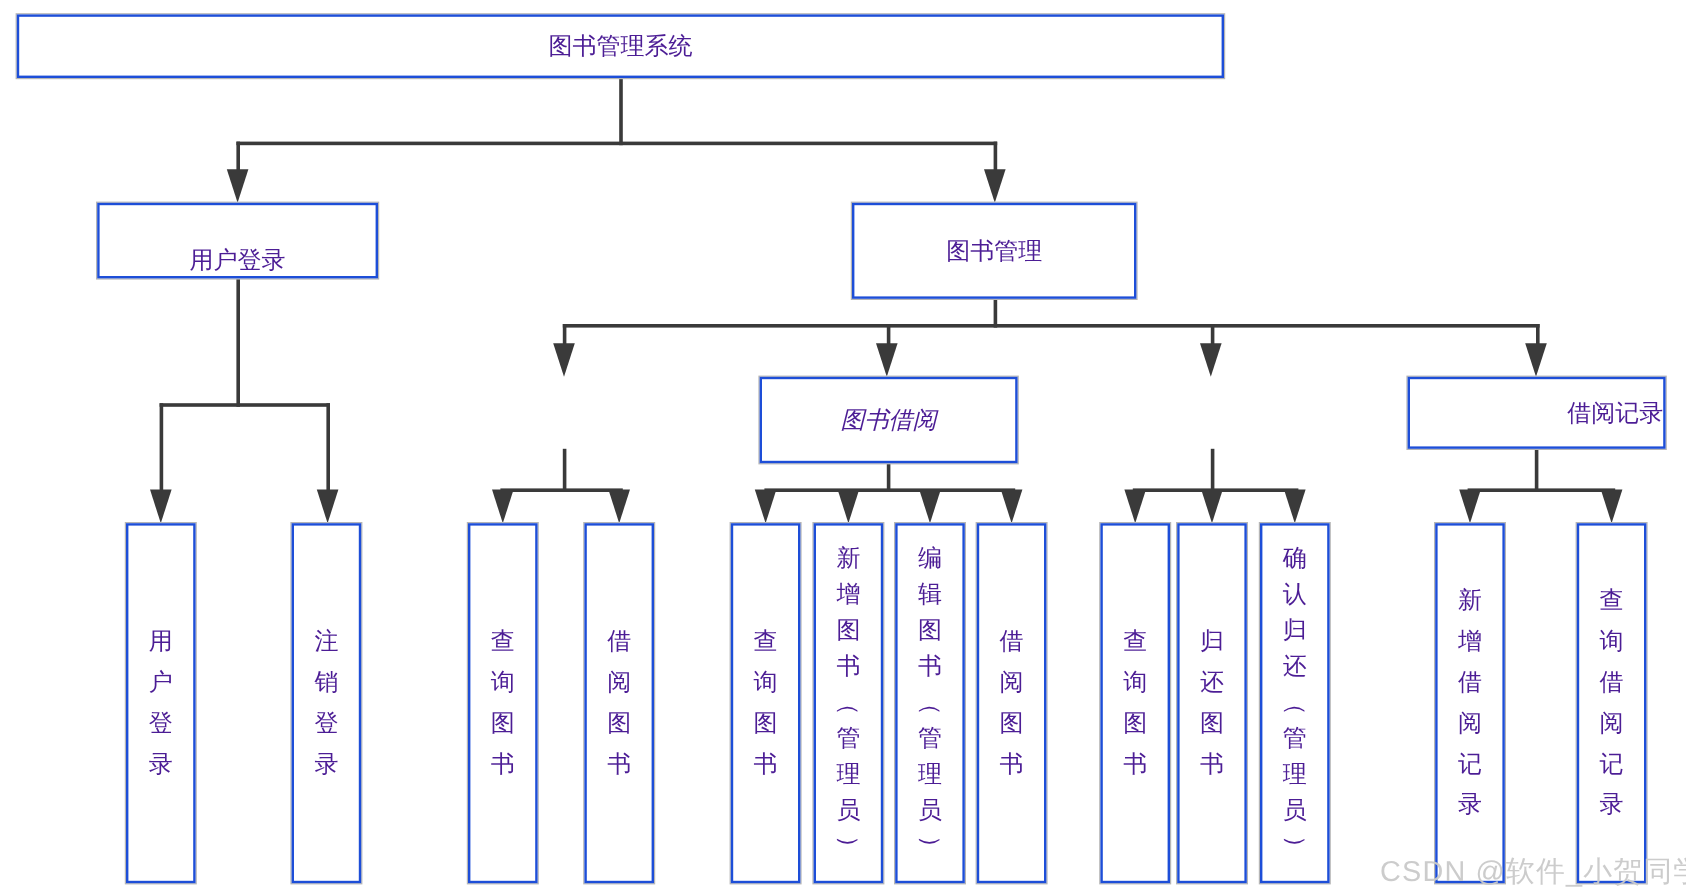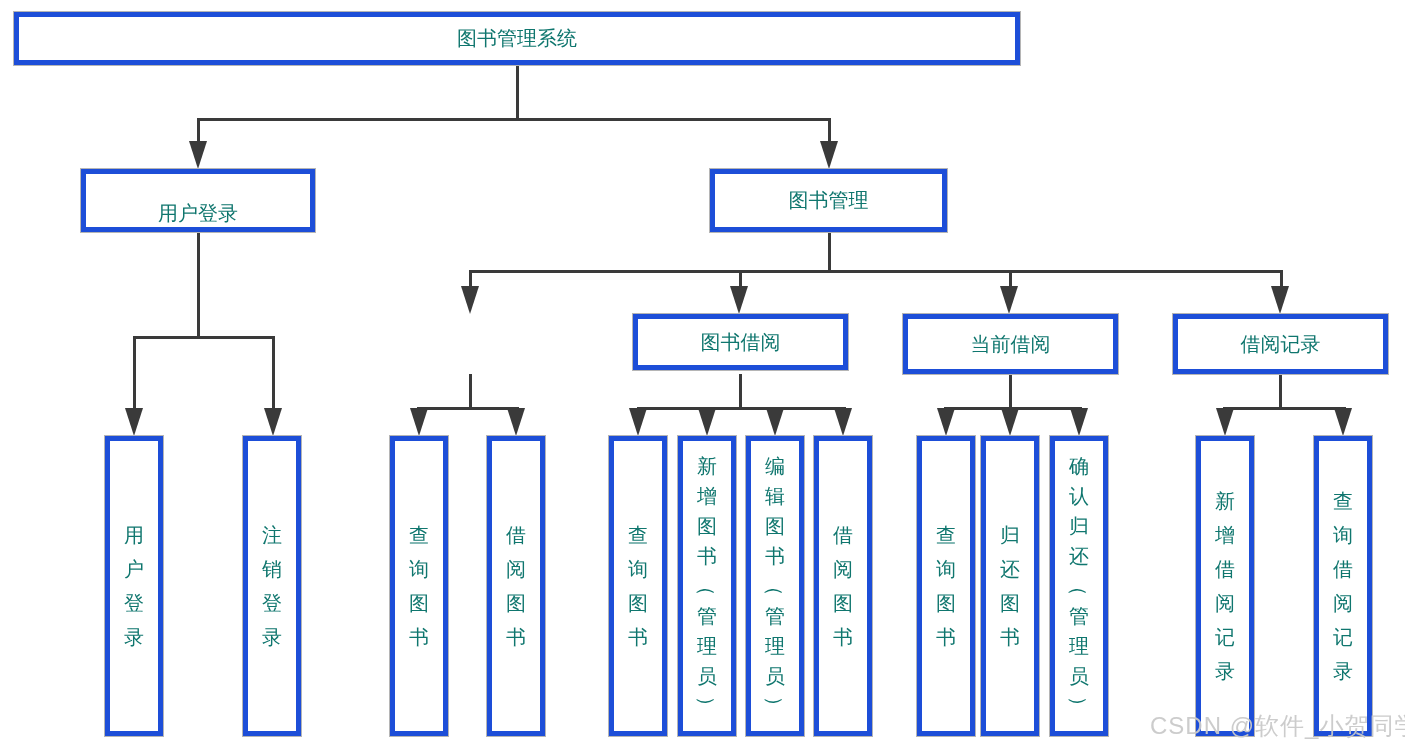--- a/index.html
+++ b/index.html
@@ -4,23 +4,23 @@
 <style>
   html,body{margin:0;padding:0;background:#ffffff;}
   body{
     width:1405px;height:747px;position:relative;overflow:hidden;
     font-family:"Liberation Sans","DejaVu Sans",sans-serif;
     color:#2d2d2d;
   }
   #diagram{position:absolute;left:0;top:0;width:1405px;height:747px;}
   .box{
     position:absolute;box-sizing:border-box;
-    border:5px solid #1d4ed8;background:#ffffff;
+    border:2px solid #1d4ed8;background:#ffffff;
     display:flex;align-items:center;justify-content:center;
-    font-size:20px;color:#0f766e;z-index:2;
+    font-size:20px;color:#4c1d95;z-index:2;
     box-shadow:0 0 0 1px #b5b5b5;
   }
   .line{position:absolute;background:#3a3a3a;z-index:1;}
   .arrow{
     position:absolute;width:0;height:0;z-index:1;
     border-left:9px solid transparent;border-right:9px solid transparent;
     border-top:28px solid #3a3a3a;
   }
   .vtext{display:flex;flex-direction:column;align-items:center;justify-content:center;height:100%;width:100%;}
   .vchar{height:34px;display:flex;align-items:center;justify-content:center;font-size:20px;line-height:1;}
@@ -43,21 +43,21 @@
   <div class="line" style="left:516px;top:65px;width:3px;height:56px;"></div>
   <div class="line" style="left:197px;top:118px;width:634px;height:3px;"></div>
   <div class="line" style="left:197px;top:118px;width:3px;height:28px;"></div>
   <div class="arrow" style="left:189px;top:141px;"></div>
   <div class="line" style="left:828px;top:118px;width:3px;height:28px;"></div>
   <div class="arrow" style="left:820px;top:141px;"></div>
 
   <div class="box" style="left:81px;top:169px;width:234px;height:63px;align-items:flex-end;">
     <span>用户登录</span>
   </div>
-  <div class="box" style="left:710px;top:169px;width:237px;height:63px;">
+  <div class="box" style="left:710px;top:169px;width:237px;height:80px;">
     <span>图书管理</span>
   </div>
 
   <div class="line" style="left:197px;top:232px;width:3px;height:107px;"></div>
   <div class="line" style="left:133px;top:336px;width:142px;height:3px;"></div>
   <div class="line" style="left:133px;top:336px;width:3px;height:76px;"></div>
   <div class="arrow" style="left:125px;top:408px;"></div>
   <div class="line" style="left:272px;top:336px;width:3px;height:76px;"></div>
   <div class="arrow" style="left:264px;top:408px;"></div>
 
@@ -65,27 +65,24 @@
   <div class="line" style="left:469px;top:270px;width:814px;height:3px;"></div>
   <div class="line" style="left:469px;top:270px;width:3px;height:20px;"></div>
   <div class="arrow" style="left:461px;top:286px;"></div>
   <div class="line" style="left:739px;top:270px;width:3px;height:20px;"></div>
   <div class="arrow" style="left:730px;top:286px;"></div>
   <div class="line" style="left:1009px;top:270px;width:3px;height:20px;"></div>
   <div class="arrow" style="left:1000px;top:286px;"></div>
   <div class="line" style="left:1280px;top:270px;width:3px;height:20px;"></div>
   <div class="arrow" style="left:1271px;top:286px;"></div>
 
-  <div class="box" style="left:633px;top:314px;width:215px;height:56px;">
+  <div class="box" style="left:633px;top:314px;width:215px;height:72px;font-style:italic;">
     <span>图书借阅</span>
   </div>
-  <div class="box" style="left:903px;top:314px;width:215px;height:60px;">
-    <span>当前借阅</span>
-  </div>
-  <div class="box" style="left:1173px;top:314px;width:215px;height:60px;">
+  <div class="box" style="left:1173px;top:314px;width:215px;height:60px;justify-content:flex-end;">
     <span>借阅记录</span>
   </div>
 
   <div class="line" style="left:469px;top:374px;width:3px;height:36px;"></div>
   <div class="line" style="left:417px;top:407px;width:102px;height:3px;"></div>
   <div class="arrow" style="left:410px;top:408px;"></div>
   <div class="arrow" style="left:507px;top:408px;"></div>
 
   <div class="line" style="left:739px;top:374px;width:3px;height:36px;"></div>
   <div class="line" style="left:637px;top:407px;width:209px;height:3px;"></div>

